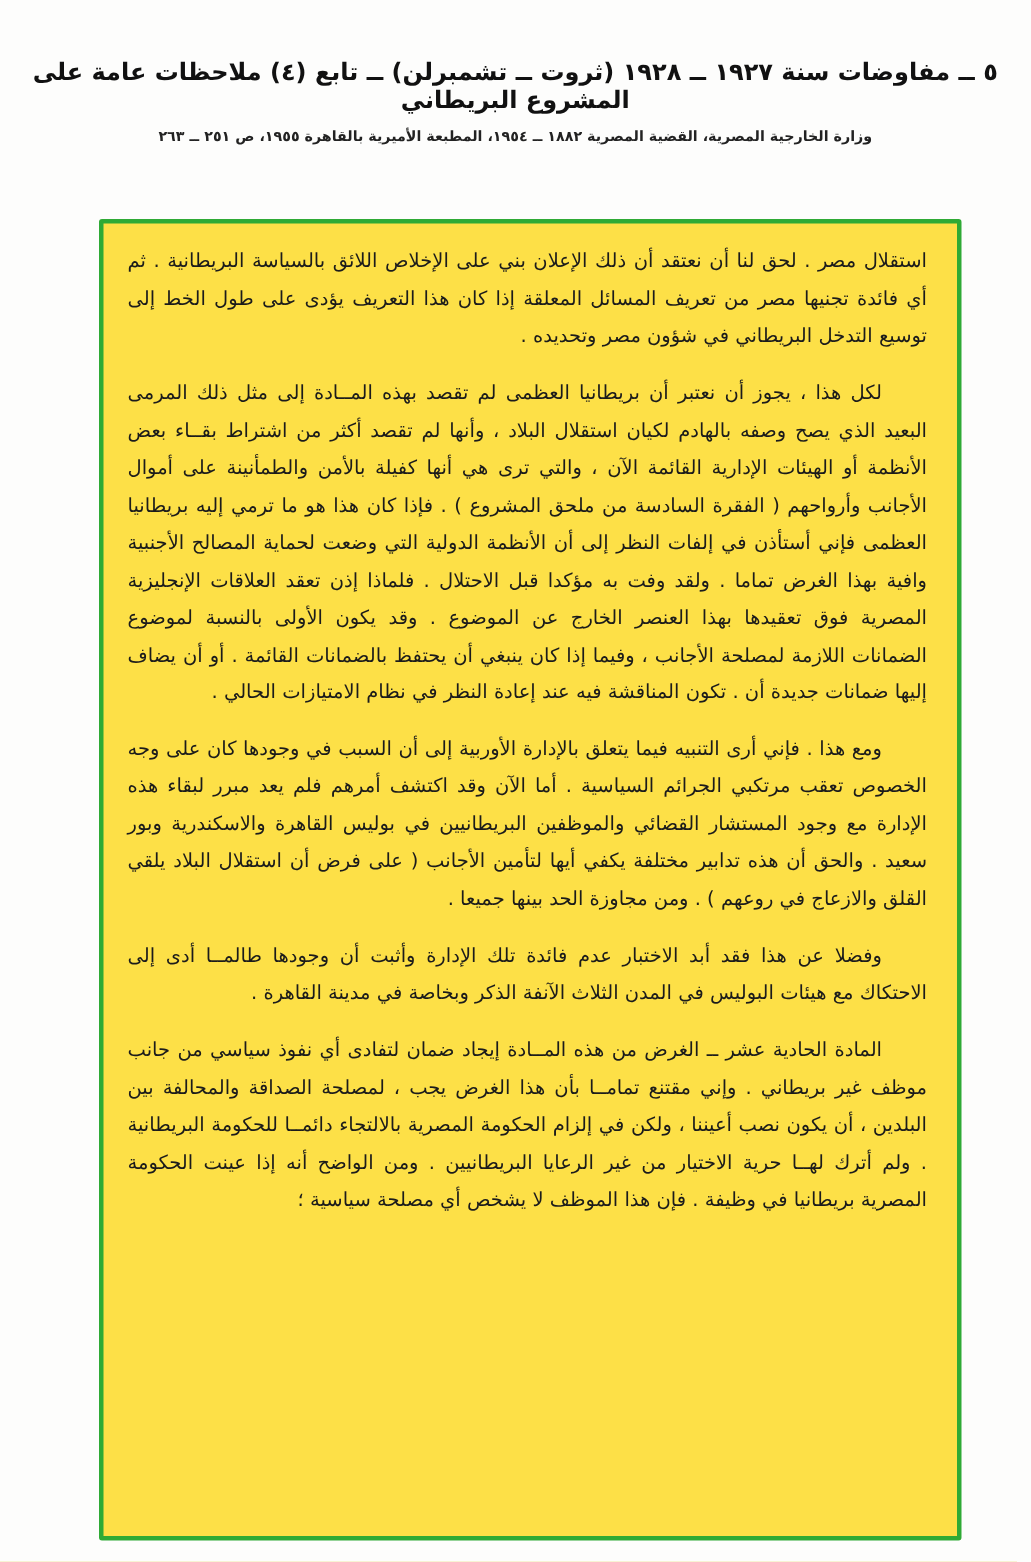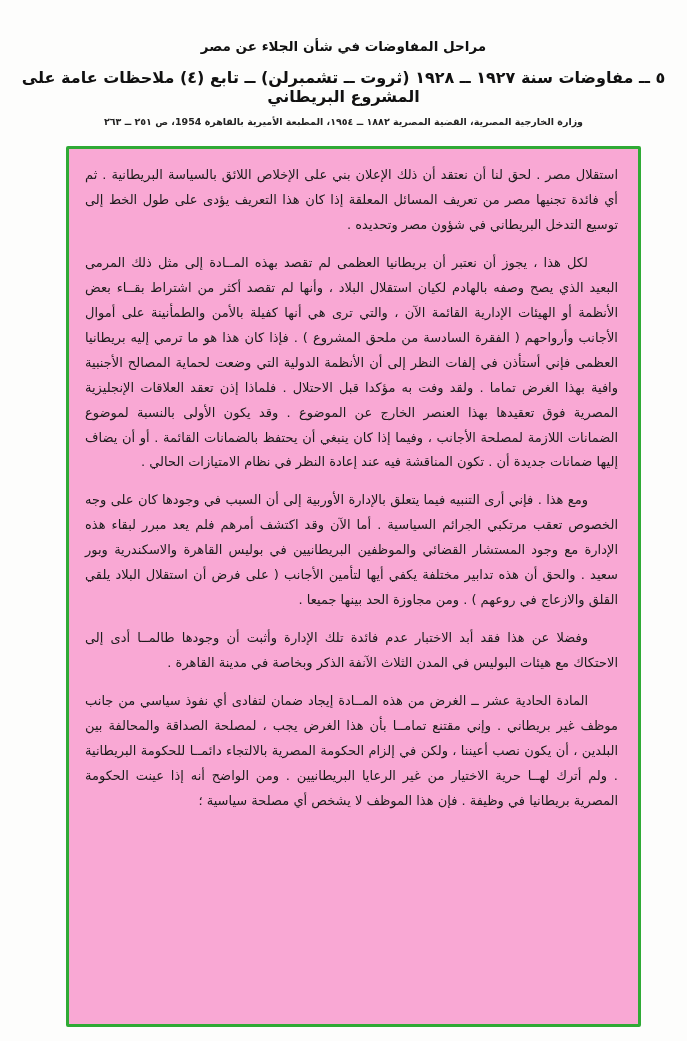--- a/index.html
+++ b/index.html
@@ -40,21 +40,21 @@
     margin: 0;
   }
   .doc-frame {
     position: absolute;
     top: 146px;
     left: 66px;
     right: 46px;
     bottom: 14px;
     border: 3px solid #2faa35;
     border-radius: 2px;
-    background: #f9a8d4;
+    background: #fde047;
     padding: 14px 20px 10px 16px;
     box-sizing: border-box;
   }
   .doc-body {
     direction: rtl;
     text-align: justify;
     color: #1b1b1b;
     font-size: 13px;
     line-height: 1.92;
   }
@@ -68,23 +68,22 @@
   .doc-body p:last-child {
     margin-bottom: 2px;
   }
 </style>
 </head>
 <body>
 
 <div class="page">
 
   <div class="header">
-    <p class="title">مراحل المفاوضات في شأن الجلاء عن مصر</p>
     <p class="subtitle">٥ ــ مفاوضات سنة ١٩٢٧ ــ ١٩٢٨ (ثروت ــ تشمبرلن) ــ تابع (٤) ملاحظات عامة على المشروع البريطاني</p>
-    <p class="source">وزارة الخارجية المصرية، القضية المصرية ١٨٨٢ ــ ١٩٥٤، المطبعة الأميرية بالقاهرة 1954، ص ٢٥١ ــ ٢٦٣</p>
+    <p class="source">وزارة الخارجية المصرية، القضية المصرية ١٨٨٢ ــ ١٩٥٤، المطبعة الأميرية بالقاهرة ١٩٥٥، ص ٢٥١ ــ ٢٦٣</p>
   </div>
 
   <div class="doc-frame">
     <div class="doc-body">
       <p class="no-indent">استقلال مصر . لحق لنا أن نعتقد أن ذلك الإعلان بني على الإخلاص اللائق بالسياسة البريطانية . ثم أي فائدة تجنيها مصر من تعريف المسائل المعلقة إذا كان هذا التعريف يؤدى على طول الخط إلى توسيع التدخل البريطاني في شؤون مصر وتحديده .</p>
       <p>لكل هذا ، يجوز أن نعتبر أن بريطانيا العظمى لم تقصد بهذه المــادة إلى مثل ذلك المرمى البعيد الذي يصح وصفه بالهادم لكيان استقلال البلاد ، وأنها لم تقصد أكثر من اشتراط بقــاء بعض الأنظمة أو الهيئات الإدارية القائمة الآن ، والتي ترى هي أنها كفيلة بالأمن والطمأنينة على أموال الأجانب وأرواحهم ( الفقرة السادسة من ملحق المشروع ) . فإذا كان هذا هو ما ترمي إليه بريطانيا العظمى فإني أستأذن في إلفات النظر إلى أن الأنظمة الدولية التي وضعت لحماية المصالح الأجنبية وافية بهذا الغرض تماما . ولقد وفت به مؤكدا قبل الاحتلال . فلماذا إذن تعقد العلاقات الإنجليزية المصرية فوق تعقيدها بهذا العنصر الخارج عن الموضوع . وقد يكون الأولى بالنسبة لموضوع الضمانات اللازمة لمصلحة الأجانب ، وفيما إذا كان ينبغي أن يحتفظ بالضمانات القائمة . أو أن يضاف إليها ضمانات جديدة أن . تكون المناقشة فيه عند إعادة النظر في نظام الامتيازات الحالي .</p>
       <p>ومع هذا . فإني أرى التنبيه فيما يتعلق بالإدارة الأوربية إلى أن السبب في وجودها كان على وجه الخصوص تعقب مرتكبي الجرائم السياسية . أما الآن وقد اكتشف أمرهم فلم يعد مبرر لبقاء هذه الإدارة مع وجود المستشار القضائي والموظفين البريطانيين في بوليس القاهرة والاسكندرية وبور سعيد . والحق أن هذه تدابير مختلفة يكفي أيها لتأمين الأجانب ( على فرض أن استقلال البلاد يلقي القلق والازعاج في روعهم ) . ومن مجاوزة الحد بينها جميعا .</p>
       <p>وفضلا عن هذا فقد أبد الاختبار عدم فائدة تلك الإدارة وأثبت أن وجودها طالمــا أدى إلى الاحتكاك مع هيئات البوليس في المدن الثلاث الآنفة الذكر وبخاصة في مدينة القاهرة .</p>
       <p>المادة الحادية عشر ــ الغرض من هذه المــادة إيجاد ضمان لتفادى أي نفوذ سياسي من جانب موظف غير بريطاني . وإني مقتنع تمامــا بأن هذا الغرض يجب ، لمصلحة الصداقة والمحالفة بين البلدين ، أن يكون نصب أعيننا ، ولكن في إلزام الحكومة المصرية بالالتجاء دائمــا للحكومة البريطانية . ولم أترك لهــا حرية الاختيار من غير الرعايا البريطانيين . ومن الواضح أنه إذا عينت الحكومة المصرية بريطانيا في وظيفة . فإن هذا الموظف لا يشخص أي مصلحة سياسية ؛</p>
     </div>

